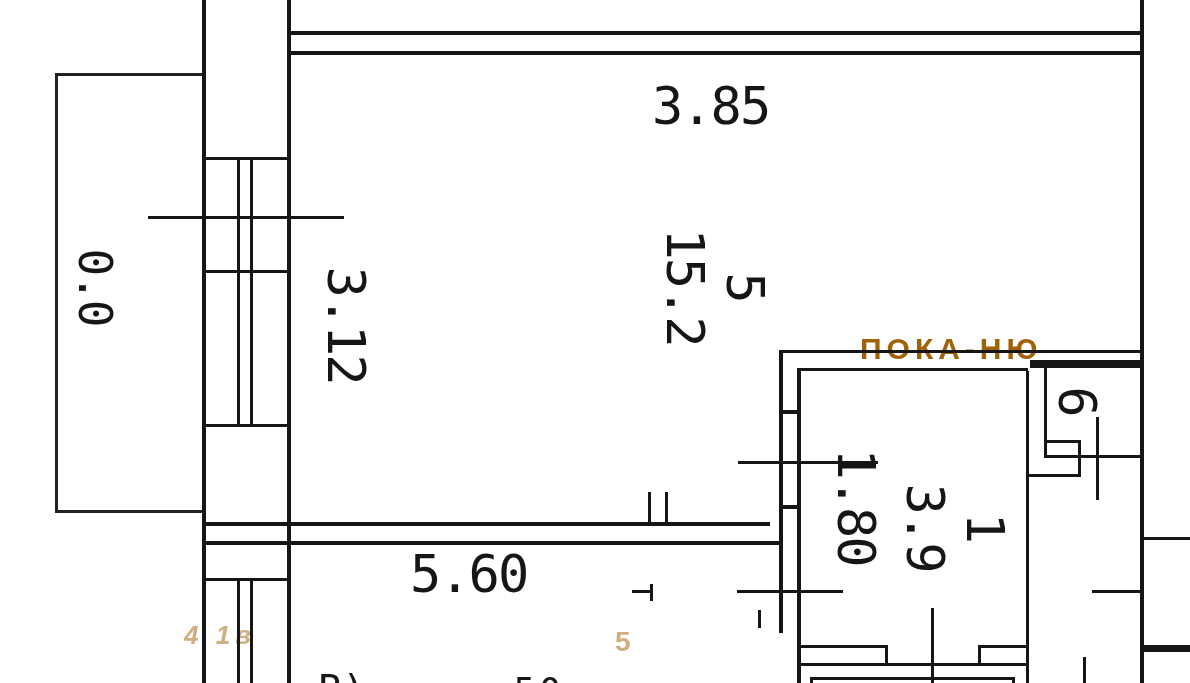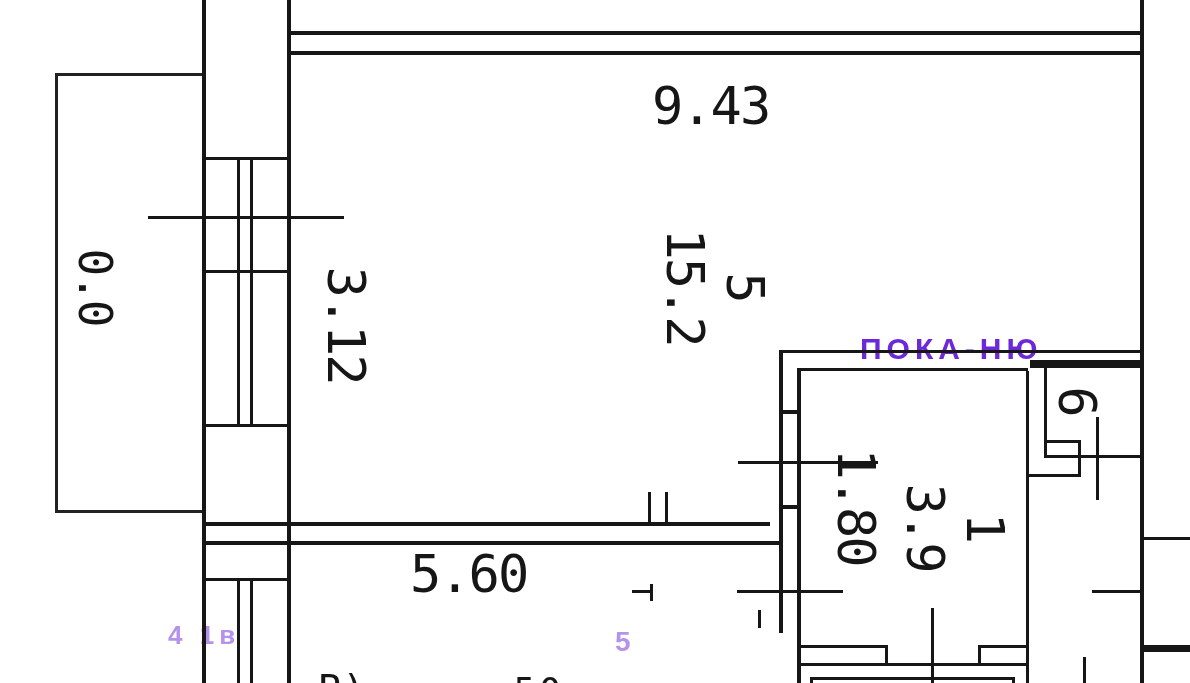--- a/index.html
+++ b/index.html
@@ -5,28 +5,28 @@
   html,body{margin:0;padding:0;}
   body{width:1190px;height:683px;overflow:hidden;background:#fff;position:relative;
        font-family:"DejaVu Sans Mono",monospace;}
   .ln{position:absolute;background:#161616;z-index:2;}
   .thin{background:#222;}
   .dim{position:absolute;font-size:52px;line-height:1;letter-spacing:-2px;color:#161616;z-index:3;white-space:nowrap;}
   .rot{transform:rotate(90deg);}
   .fracbox{position:absolute;display:flex;flex-direction:column;align-items:center;z-index:3;}
   .fracbox .num,.fracbox .area{font-size:52px;line-height:1;letter-spacing:-2px;color:#161616;}
   .fracline{height:3px;background:#161616;align-self:stretch;margin:4px 0;}
-  .wm{position:absolute;color:#6d28d9;font-weight:bold;letter-spacing:5px;z-index:1;font-family:"Liberation Sans",sans-serif;}
+  .wm{position:absolute;color:#a16207;font-weight:bold;letter-spacing:5px;z-index:1;font-family:"Liberation Sans",sans-serif;}
   .edgefrag{position:absolute;font-size:40px;line-height:1;color:#161616;z-index:3;}
 </style>
 </head>
 <body>
 
 <span class="wm" style="left:860px;top:332px;font-size:30px;">ПОКА-НЮ</span>
-<span class="wm" style="left:168px;top:620px;font-size:26px;opacity:.5;">4 1в</span>
+<span class="wm" style="left:184px;top:620px;font-size:26px;opacity:.5;font-style:italic;">4 1в</span>
 <span class="wm" style="left:615px;top:626px;font-size:28px;opacity:.5;">5</span>
 
 <div class="ln thin" style="left:55px;top:73px;width:151px;height:3px;"></div>
 <div class="ln thin" style="left:55px;top:73px;width:3px;height:440px;"></div>
 <div class="ln thin" style="left:55px;top:510px;width:151px;height:3px;"></div>
 
 <div class="ln" style="left:202px;top:0px;width:4px;height:683px;"></div>
 <div class="ln" style="left:287px;top:0px;width:4px;height:683px;"></div>
 <div class="ln" style="left:202px;top:157px;width:89px;height:3px;"></div>
 <div class="ln" style="left:202px;top:270px;width:89px;height:3px;"></div>
@@ -77,21 +77,21 @@
 <div class="ln" style="left:758px;top:610px;width:3px;height:18px;"></div>
 <div class="ln" style="left:1092px;top:590px;width:48px;height:3px;"></div>
 <div class="ln" style="left:1144px;top:537px;width:46px;height:3px;"></div>
 <div class="ln" style="left:1144px;top:645px;width:46px;height:7px;"></div>
 <div class="ln" style="left:1083px;top:657px;width:3px;height:26px;"></div>
 
 <div class="ln" style="left:810px;top:677px;width:205px;height:3px;"></div>
 <div class="ln" style="left:810px;top:677px;width:3px;height:6px;"></div>
 <div class="ln" style="left:1012px;top:677px;width:3px;height:6px;"></div>
 
-<span class="dim" style="left:652px;top:80px;">9.43</span>
+<span class="dim" style="left:652px;top:80px;">3.85</span>
 <span class="dim" style="left:410px;top:548px;">5.60</span>
 <span class="dim rot" style="left:278px;top:299px;width:135px;text-align:center;">3.12</span>
 <span class="dim rot" style="left:796px;top:481px;width:120px;text-align:center;">1.80</span>
 <span class="dim rot" style="left:40px;top:264px;width:110px;text-align:center;font-size:46px;">0.0</span>
 <span class="dim rot" style="left:1052px;top:375px;width:50px;text-align:center;">6</span>
 
 <div class="fracbox rot" style="left:646px;top:232px;width:140px;height:110px;">
   <span class="num">5</span>
   <div class="fracline"></div>
   <span class="area">15.2</span>

